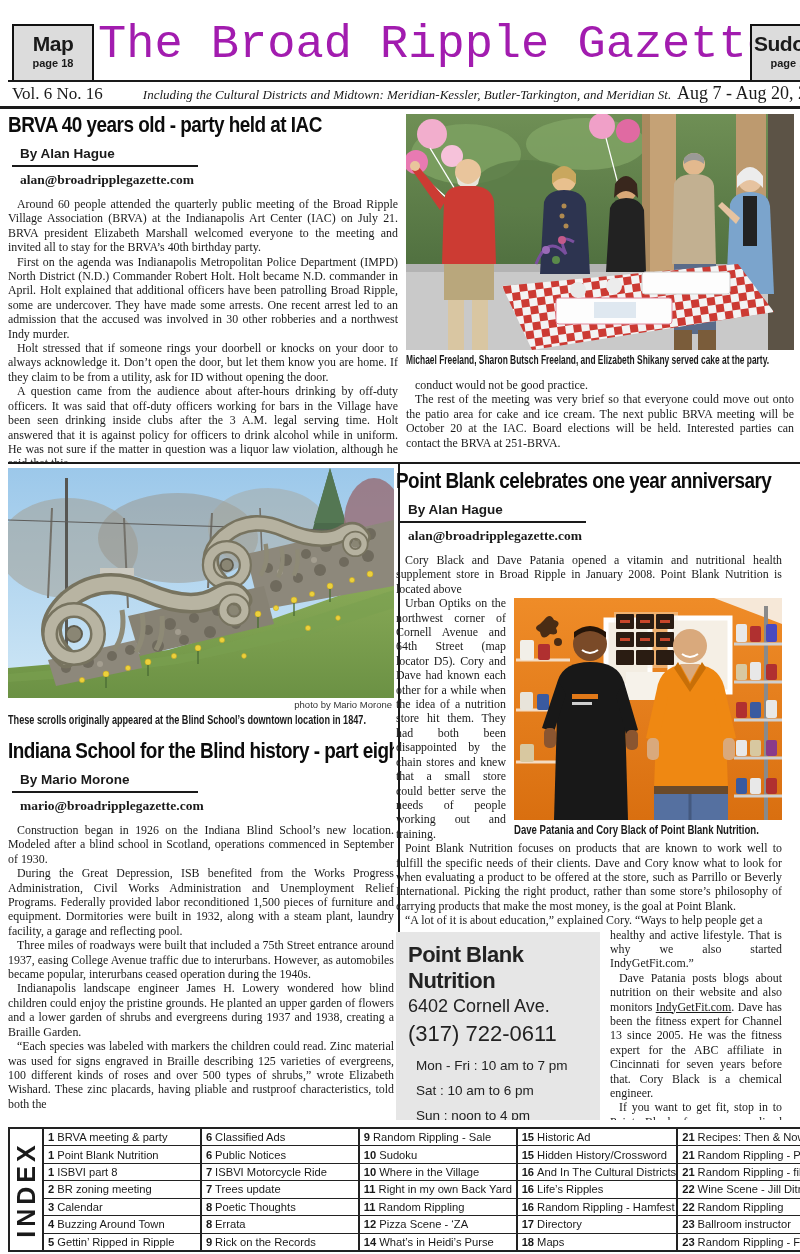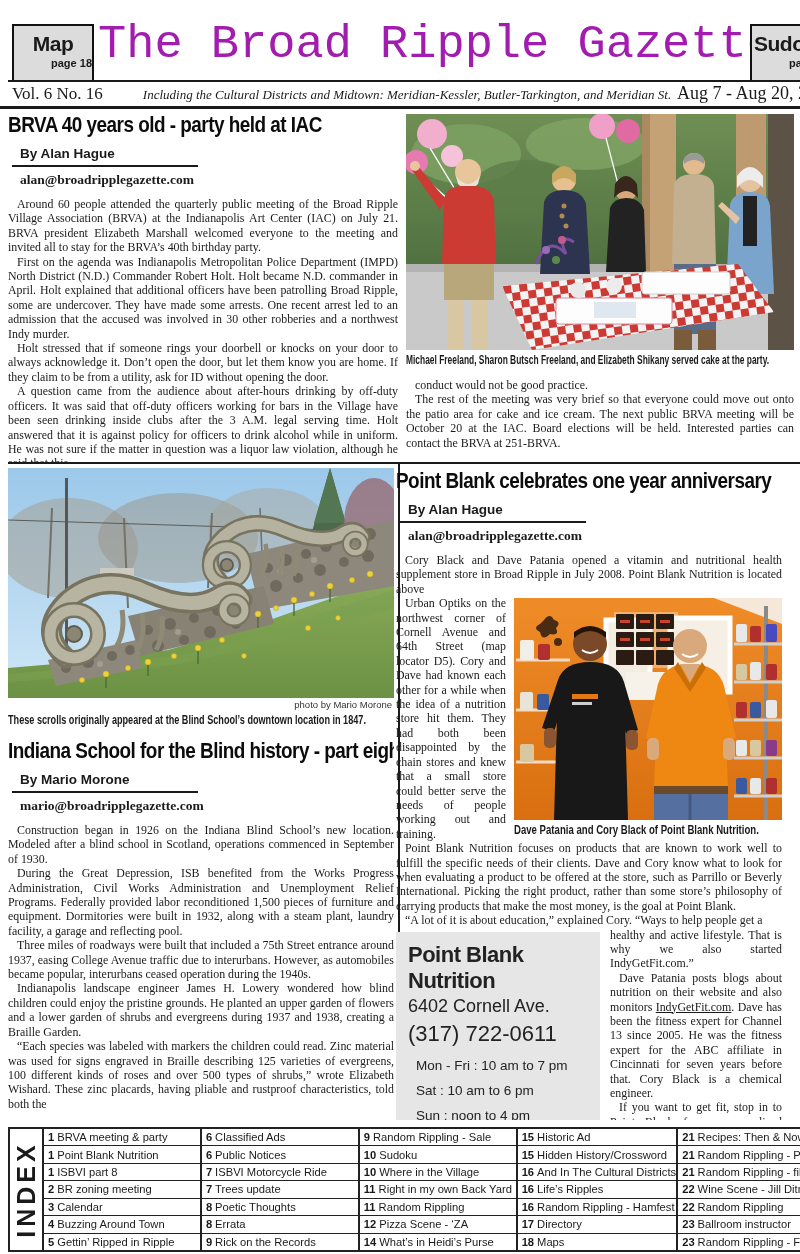--- a/index.html
+++ b/index.html
@@ -3,21 +3,21 @@
 <meta charset="utf-8">
 <style>
   html,body{margin:0;padding:0;background:#ffffff;}
   .page{position:relative;width:800px;height:1254px;background:#fff;font-family:"Liberation Serif",serif;color:#1a1a1a;overflow:hidden;padding-left:44px;}
   
   .masthead{position:absolute;left:8px;right:8px;top:24px;height:56px;}
   .corner-box{position:absolute;top:0;width:78px;height:54px;border:2px solid #111;background:#dcdcdc;text-align:center;font-family:"Liberation Sans",sans-serif;}
   .corner-box.left{left:4px;}
   .corner-box.right{right:4px;}
   .corner-box .big{font-size:21px;font-weight:bold;margin-top:6px;letter-spacing:-0.5px;}
-  .corner-box .small{font-size:11px;font-weight:bold;margin-top:1px;text-align:right;}
+  .corner-box .small{font-size:11px;font-weight:bold;margin-top:1px;}
   .paper-title{position:absolute;left:90px;right:90px;top:-6px;text-align:center;font-size:47px;font-family:Liberation Mono, monospace;color:#a21caf;white-space:nowrap;}
   .rule1{position:absolute;left:8px;right:8px;top:80px;height:2px;background:#1a1a1a;}
   .dateline{position:absolute;left:10px;right:10px;top:84px;height:21px;}
   .vol{position:absolute;left:2px;top:0;font-size:17px;}
   .tagline{position:absolute;left:120px;right:150px;top:3px;text-align:center;font-style:italic;font-size:13px;white-space:nowrap;}
   .issue-date{position:absolute;right:0;top:-1px;font-size:18px;}
   .rule2{position:absolute;left:0;right:0;top:106px;height:3px;background:#1a1a1a;}
   
   .headline{font-family:"Liberation Sans",sans-serif;font-weight:bold;font-size:22px;letter-spacing:-0.6px;white-space:nowrap;transform:scaleX(0.86);transform-origin:0 50%;color:#0c0c0c;margin:0 0 6px 0;}
   .byline{font-family:"Liberation Sans",sans-serif;font-weight:bold;font-size:13.5px;width:178px;border-bottom:2px solid #1a1a1a;padding:2px 0 4px 8px;margin:6px 0 5px 4px;}
@@ -330,21 +330,21 @@
         <p class="body-p">Indianapolis landscape engineer James H. Lowery wondered how blind children could enjoy the pristine grounds.  He planted an upper garden of flowers and a lower garden of shrubs and evergreens during 1937 and 1938, creating a Braille Garden.</p>
         <p class="body-p">“Each species was labeled with markers the children could read.  Zinc material was used for signs engraved in Braille describing 125 varieties of evergreens, 100 different kinds of roses and over 500 types of shrubs,” wrote Elizabeth Wishard. These zinc placards, having pliable and rustproof characteristics, told both the</p>
       </div>
     
   </div>
 
   <div class="sec2-right">
     <h1 class="headline">Point Blank celebrates one year anniversary</h1>
     <div class="byline">By Alan Hague</div>
     <div class="email">alan@broadripplegazette.com</div>
-    <p class="body-p">Cory Black and Dave Patania opened a vitamin and nutritional health supplement store in Broad Ripple in July 2008.  Point Blank Nutrition is located above</p>
+    <p class="body-p">Cory Black and Dave Patania opened a vitamin and nutritional health supplement store in Broad Ripple in January 2008.  Point Blank Nutrition is located above</p>
 
     <div class="photo3-float">
       <svg width="268" height="222" viewBox="0 0 268 222">
         <defs>
           <linearGradient id="orange" x1="0" y1="0" x2="0" y2="1">
             <stop offset="0" stop-color="#ef8c28"></stop>
               <stop offset="1" stop-color="#d96f10"></stop>
           </linearGradient>
         </defs>
         <g>

